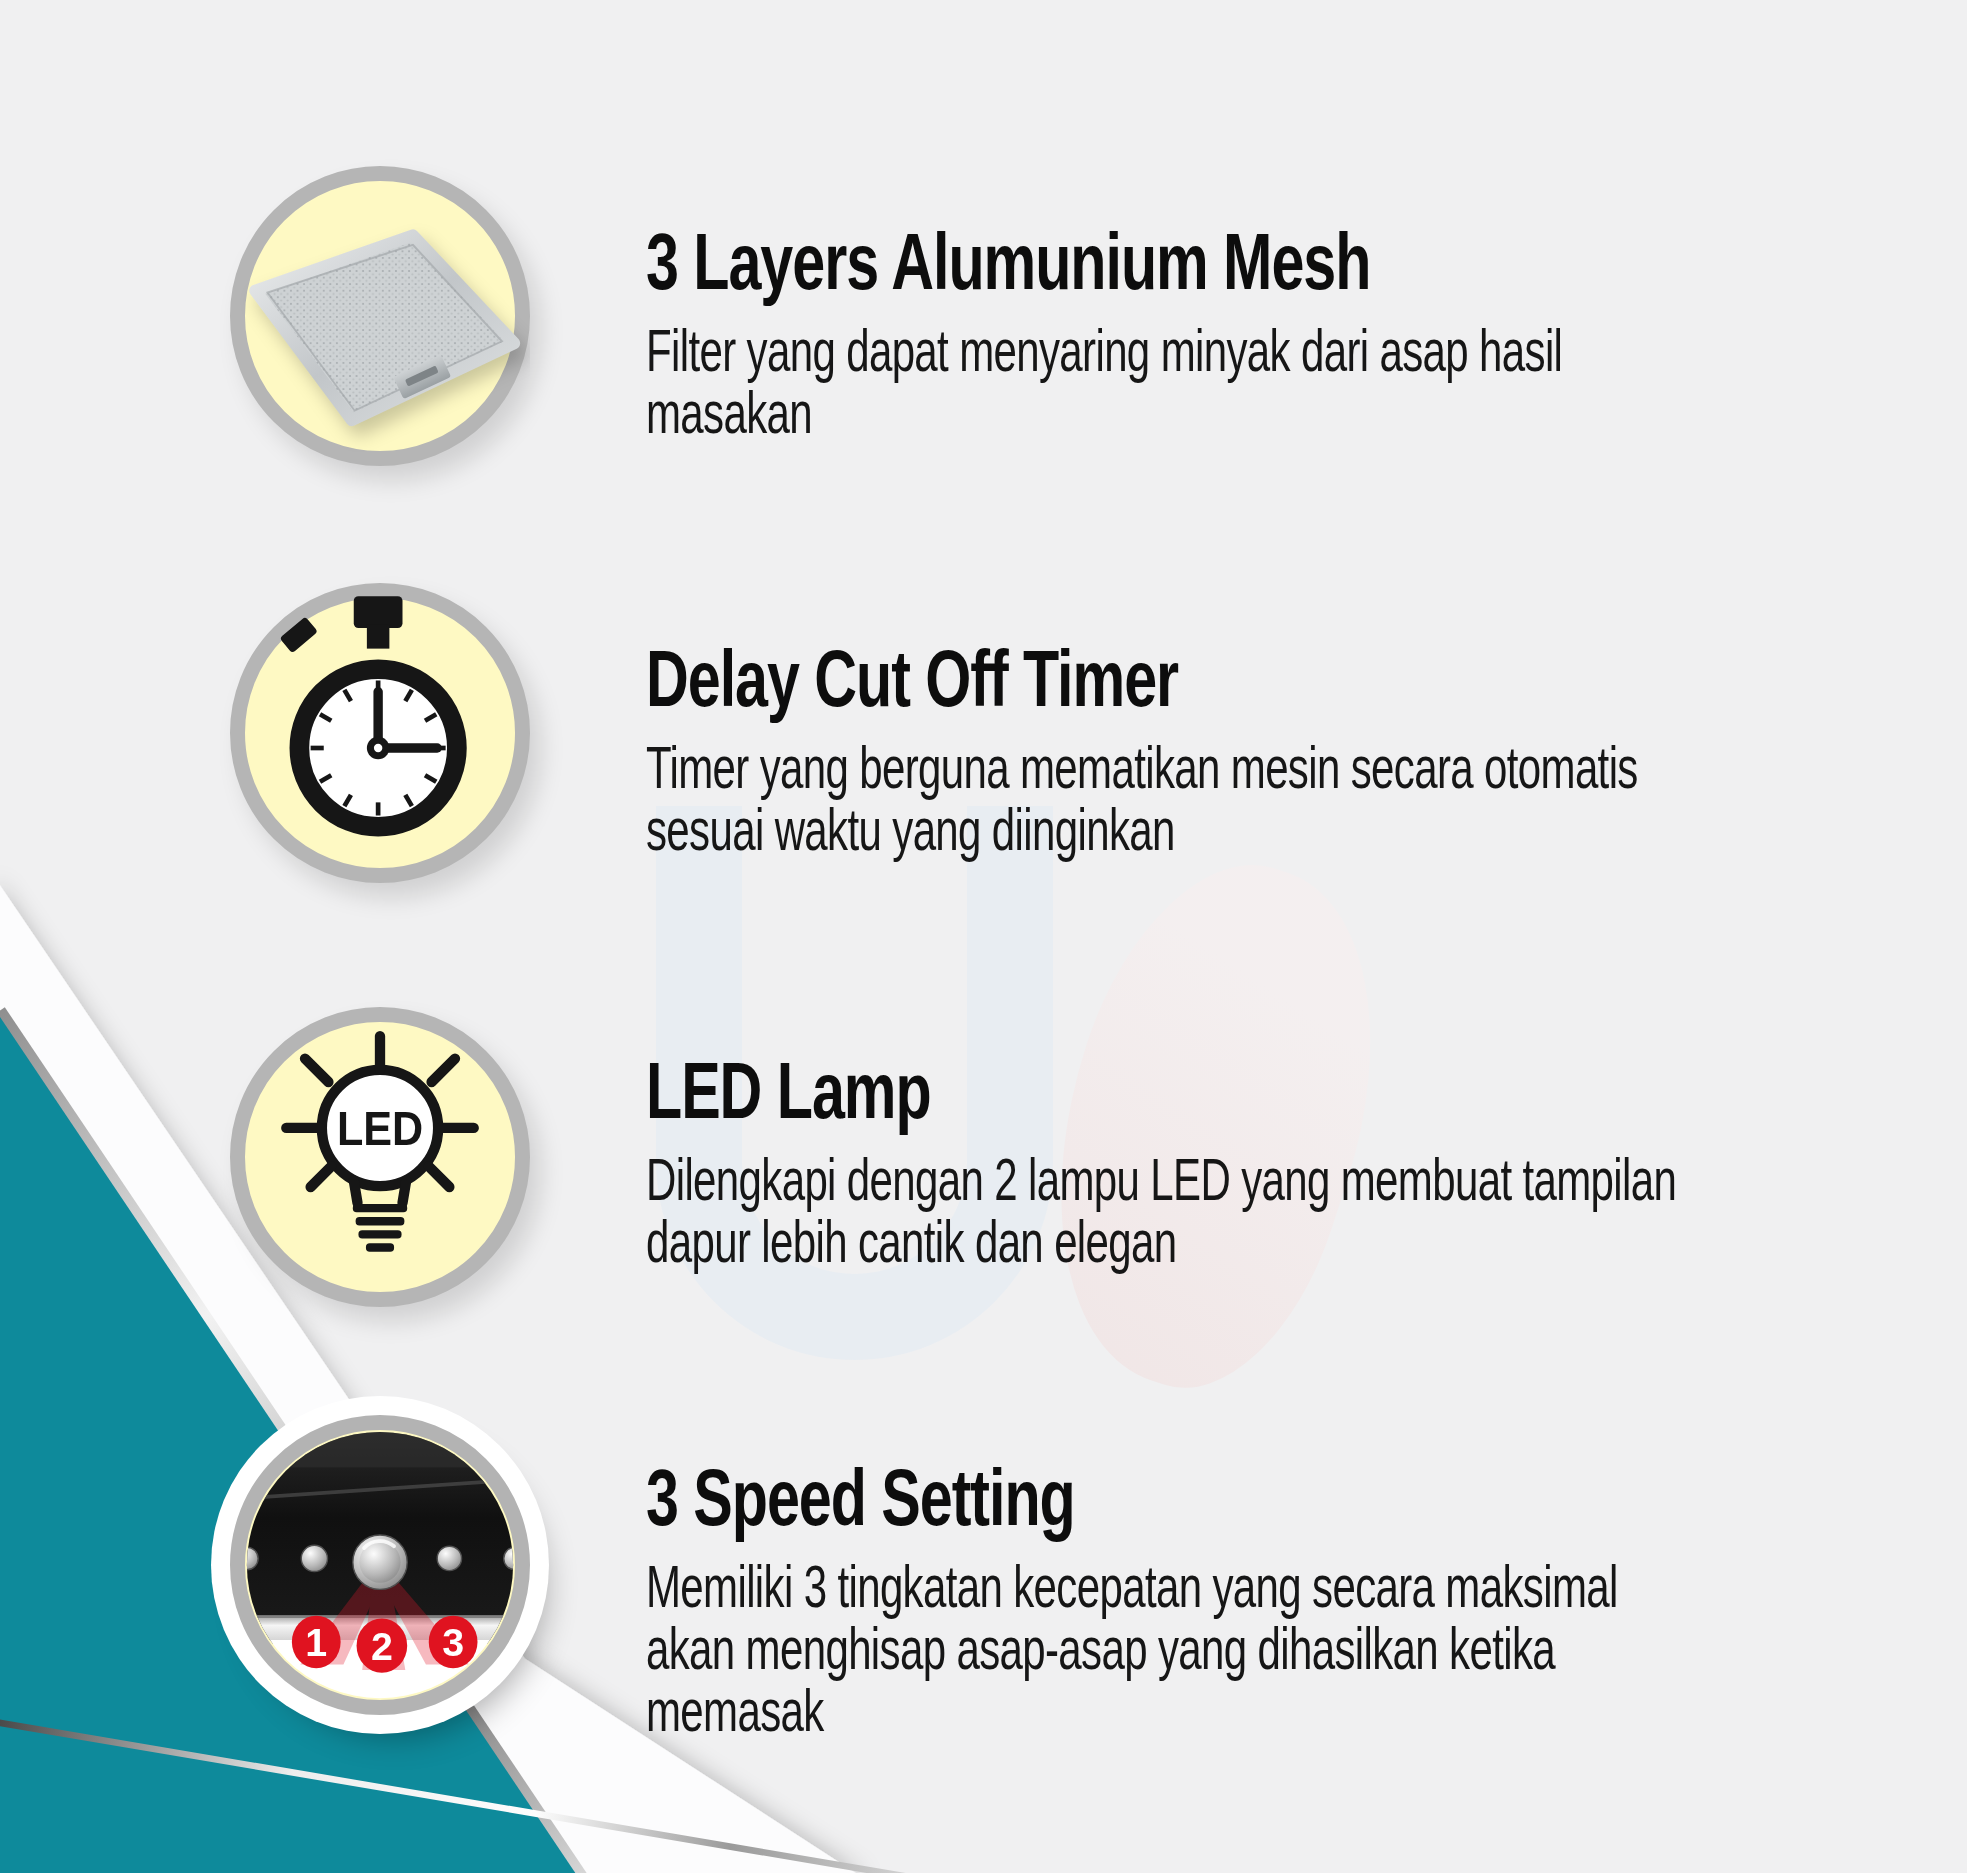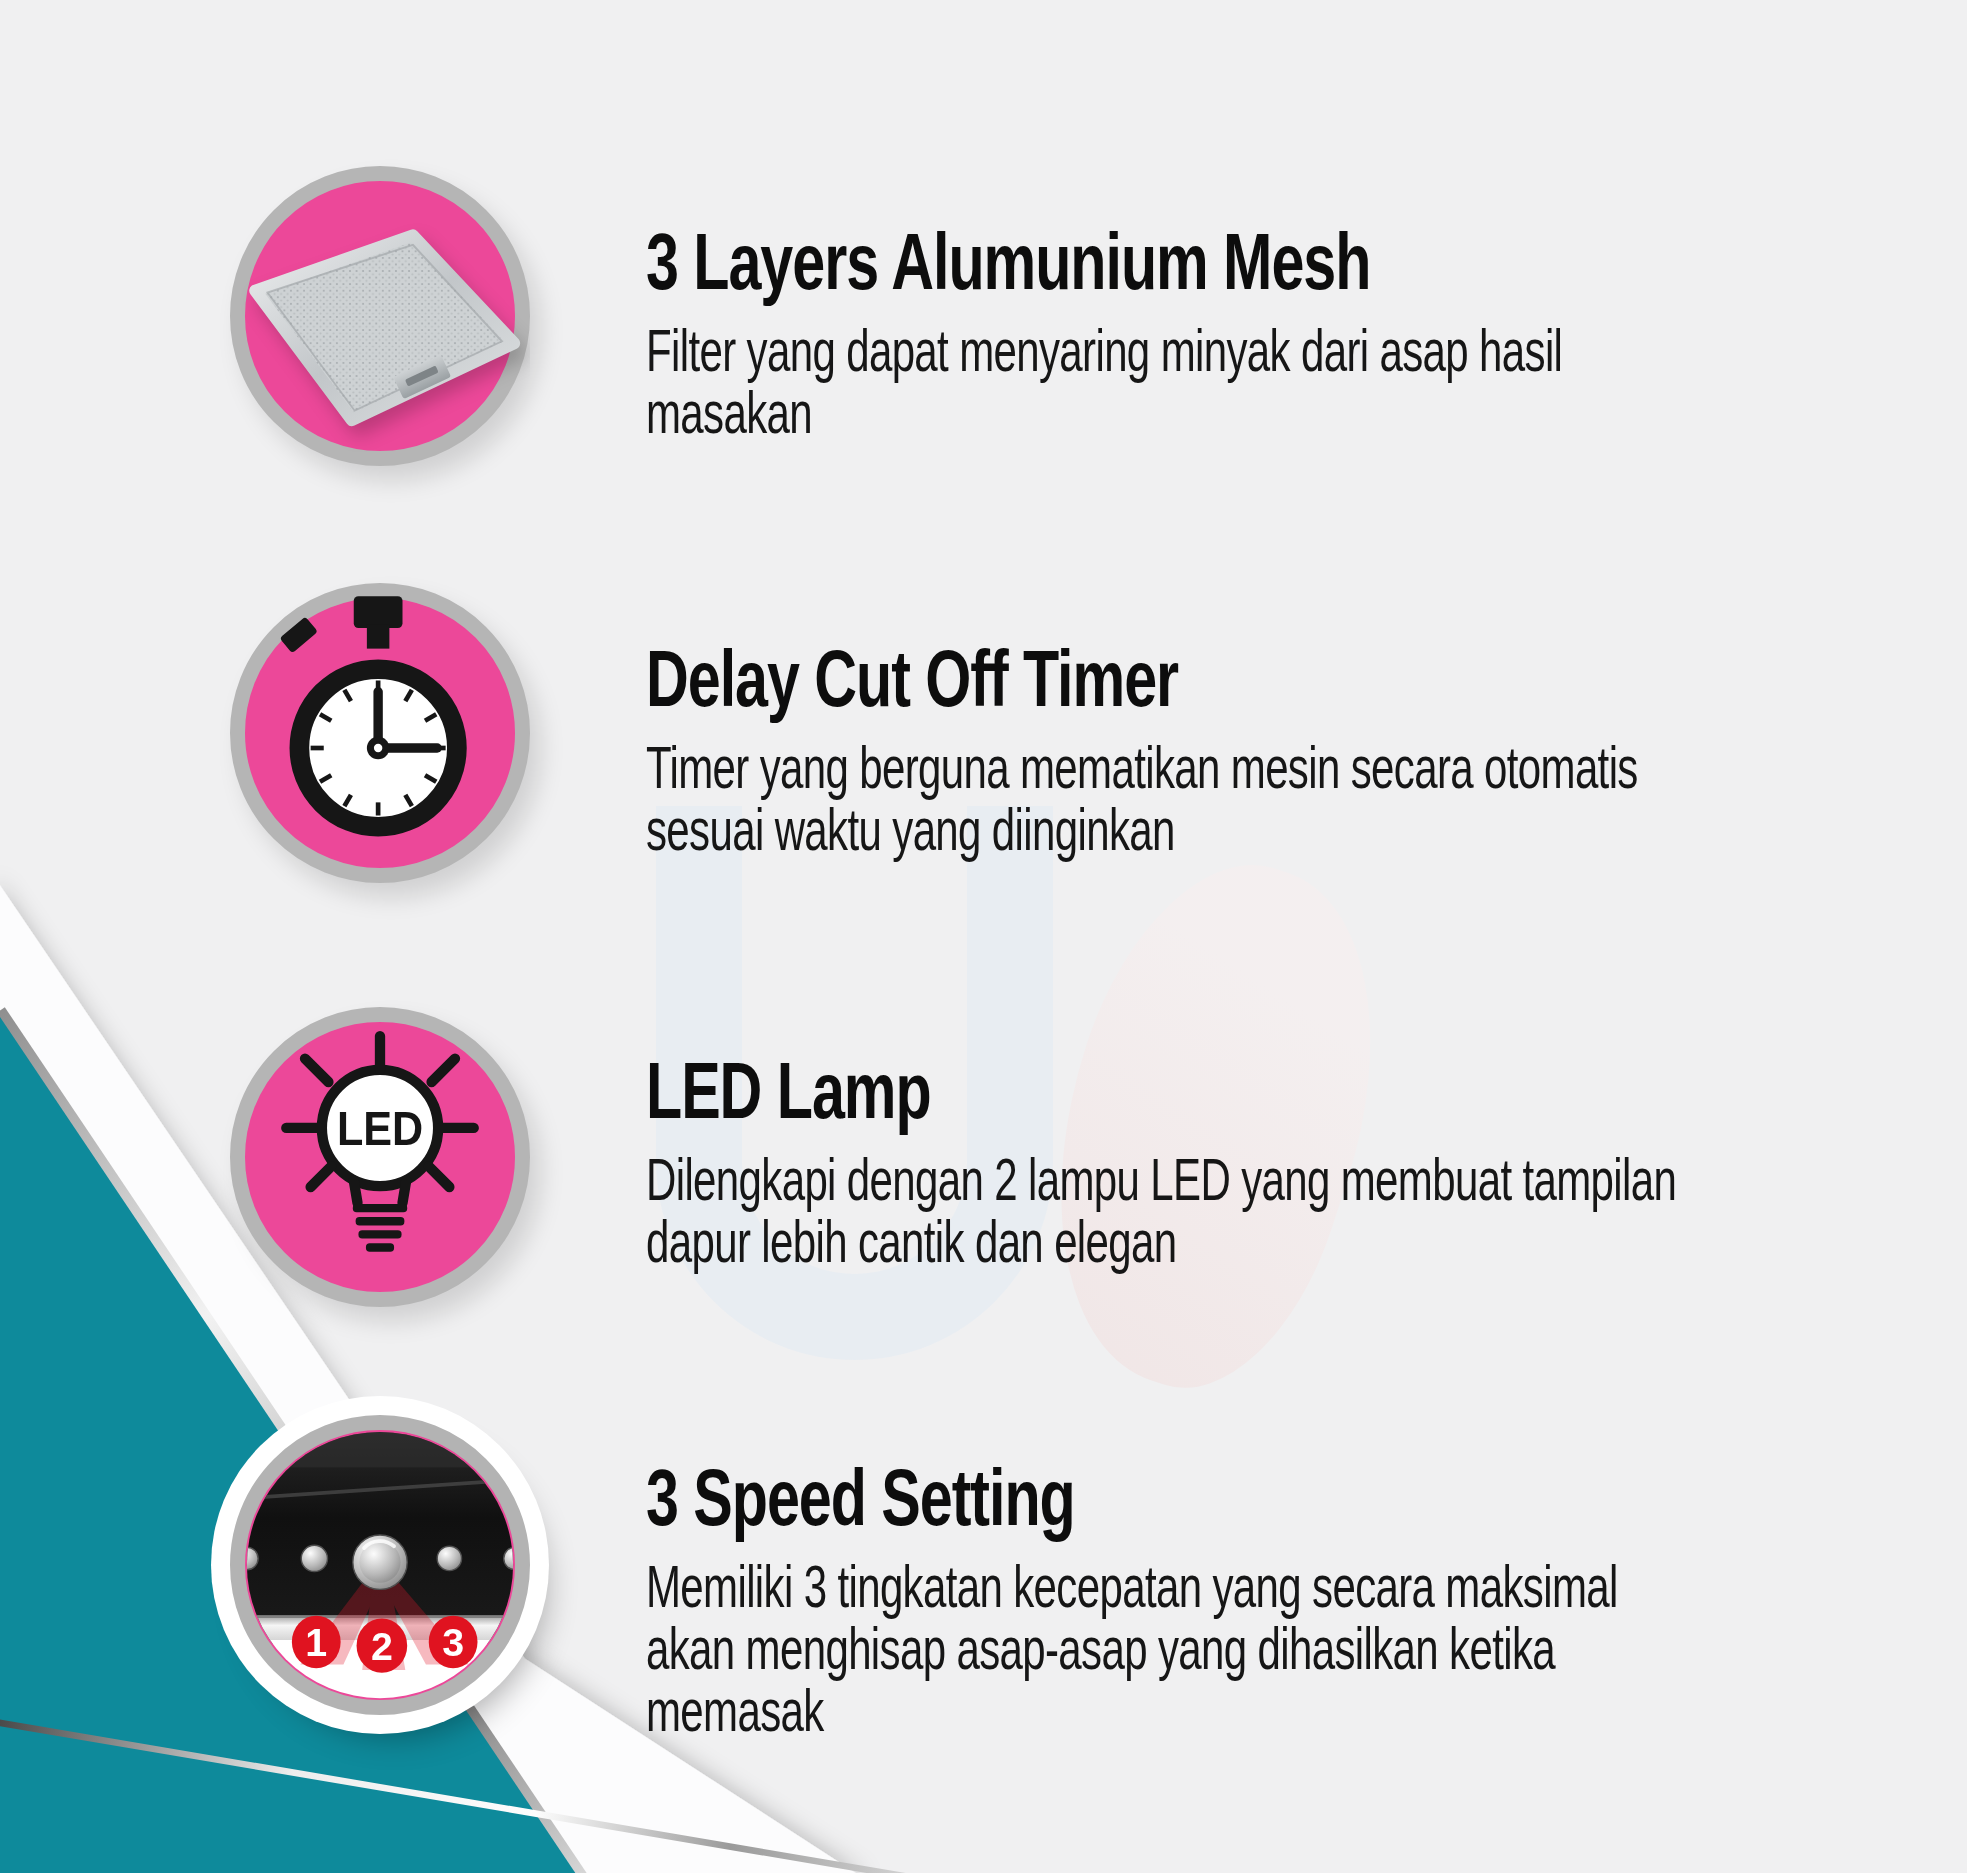--- a/index.html
+++ b/index.html
@@ -19,21 +19,21 @@
     left:1068px;top:862px;width:290px;height:525px;
     background:linear-gradient(15deg,#f1dcdb 0%,#f8eeee 75%);
     border-radius:45% 55% 40% 60%;
     transform:rotate(18deg);opacity:.5;
   }
   
   #deco{position:absolute;left:0;top:843px;}
   
   .icon-circle{
     position:absolute;left:230px;width:270px;height:270px;
-    background:#ec4899;border:15px solid #b5b5b5;border-radius:50%;
+    background:#fef9c3;border:15px solid #b5b5b5;border-radius:50%;
     box-shadow:11.2px 15px 24px rgba(0,0,0,.13);
   }
   .c1{top:166px;} .c2{top:583px;} .c3{top:1007px;}
   .c4{top:1415px;border-color:#b3b3b3;
       box-shadow:0 0 0 19px #ffffff,15px 22.5px 32px rgba(0,0,0,.30);}
   .icon-circle svg{position:absolute;left:-15px;top:-15px;}
   
   .feature{position:absolute;left:646px;width:1330px;}
   .f1{top:222px;} .f2{top:639px;} .f3{top:1051px;} .f4{top:1458px;}
   .feature .title{

